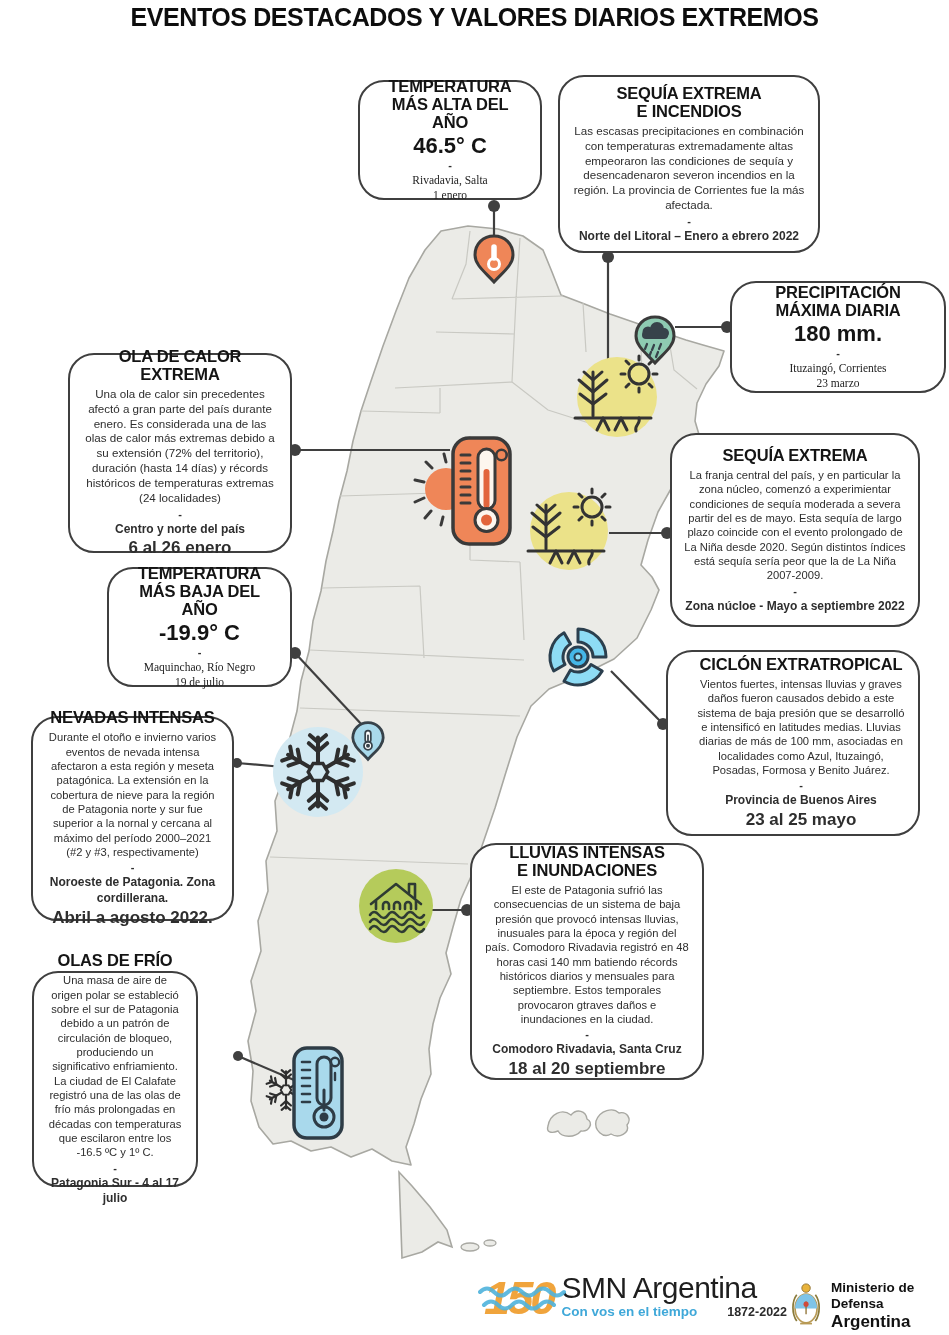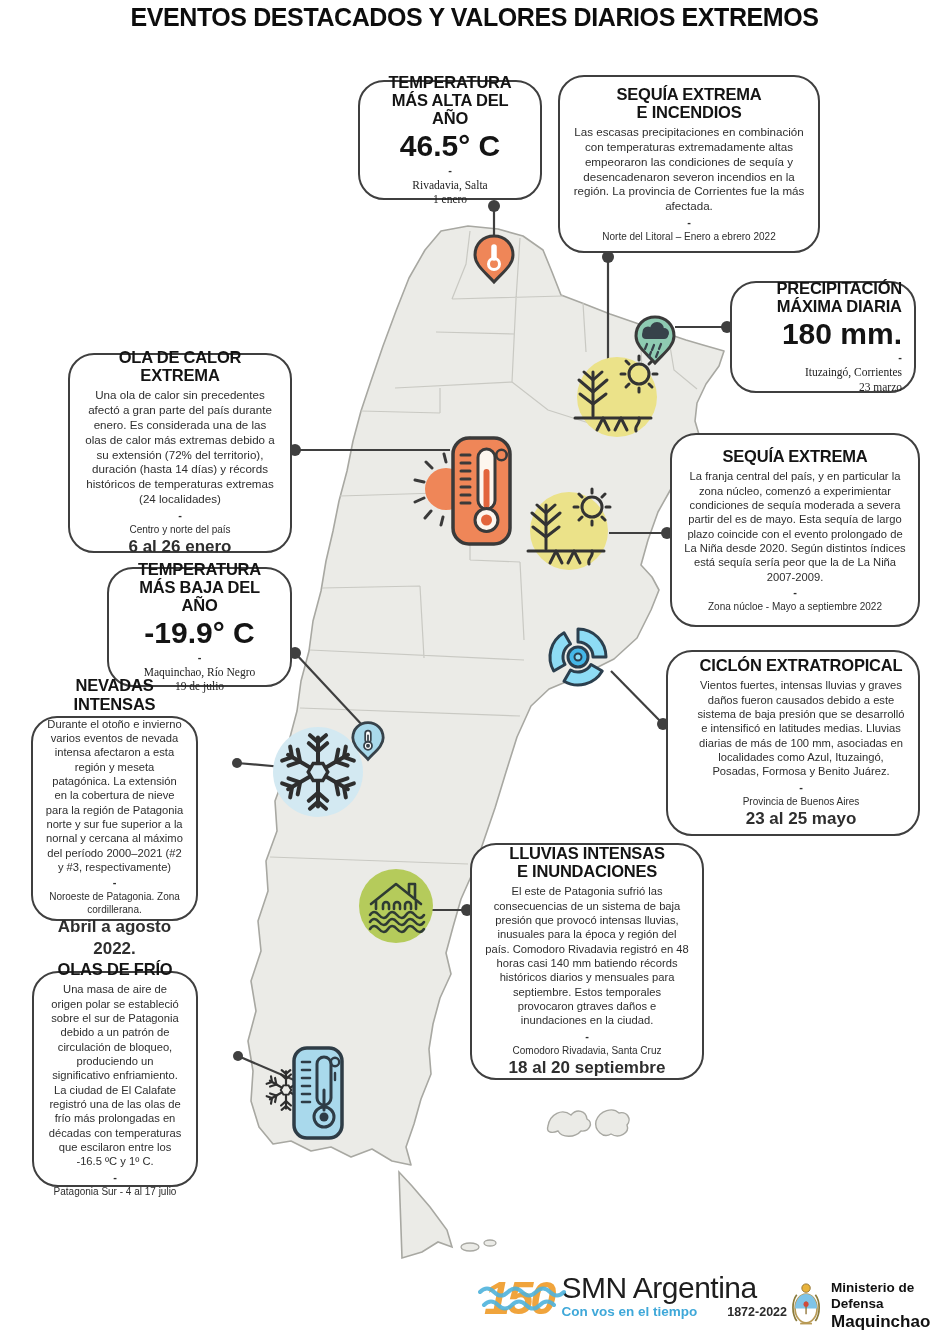--- a/index.html
+++ b/index.html
@@ -6,25 +6,25 @@
   .canvas{position:relative;width:949px;height:1335px;background:#ffffff;
           font-family:"Liberation Sans",sans-serif;overflow:hidden;}
   .page-title{position:absolute;top:3px;left:0;right:0;text-align:center;
               font-size:25px;font-weight:bold;letter-spacing:-0.4px;color:#0d0d0d;}
   .map-svg{position:absolute;left:0;top:0;width:949px;height:1335px;}
   .callout{position:absolute;background:#fff;border:2.2px solid #3f3f3f;border-radius:26px;
            box-sizing:border-box;display:flex;flex-direction:column;justify-content:center;
            align-items:center;padding:10px 12px;text-align:center;z-index:3;}
   .c-title{font-weight:bold;font-size:16.5px;line-height:1.1;color:#141414;
            white-space:pre-line;letter-spacing:-0.2px;}
-  .c-value{font-weight:bold;font-size:30px;color:#141414;line-height:1.05;margin-top:3px;}
+  .c-value{font-weight:bold;font-size:22px;color:#141414;line-height:1.05;margin-top:3px;}
   .c-body{font-size:11.6px;line-height:1.28;color:#2e2e2e;margin-top:4px;}
   .small .c-body{font-size:11.2px;}
   .c-dash{font-size:11px;font-weight:bold;color:#2e2e2e;line-height:1;margin-top:3px;}
-  .c-source{font-size:10px;font-weight:normal;color:#2e2e2e;line-height:1.3;margin-top:2px;}
+  .c-source{font-size:12px;font-weight:bold;color:#2e2e2e;line-height:1.3;margin-top:2px;}
   .c-date{font-size:17px;font-weight:bold;color:#2e2e2e;line-height:1.3;}
   .value-box .c-source,.value-box .c-date{font-weight:normal;font-size:11.5px;color:#222;font-family:Liberation Serif, serif;}
   
   .smn-logo{position:absolute;left:484px;top:1272px;display:flex;align-items:flex-start;z-index:4;}
   .smn-150{position:relative;font-size:47px;font-weight:bold;font-style:italic;
            color:#f0a43c;line-height:52px;letter-spacing:-3px;}
   .smn-150 svg{position:absolute;left:-6px;top:0;}
   .smn-text{margin-left:8px;}
   .smn-name{font-size:30px;color:#1e1e1e;line-height:32px;letter-spacing:-0.5px;}
   .smn-row{display:flex;align-items:baseline;margin-top:0px;}
@@ -213,21 +213,21 @@
   </div>
 
   <div class="callout" style="left:558px;top:75px;width:262px;height:178px;">
     <div class="c-title">SEQUÍA  EXTREMA
 E INCENDIOS</div>
     <div class="c-body">Las escasas precipitaciones en combinación con temperaturas extremadamente altas empeoraron las condiciones de sequía y desencadenaron severon incendios en la región. La provincia de Corrientes fue la más afectada.</div>
     <div class="c-dash">-</div>
     <div class="c-source">Norte del Litoral – Enero a ebrero 2022</div>
   </div>
 
-  <div class="callout value-box" style="left:730px;top:281px;width:186px;height:112px;align-items:flex-end;">
+  <div class="callout value-box" style="left:730px;top:281px;width:216px;height:112px;">
     <div class="c-title">PRECIPITACIÓN
 MÁXIMA DIARIA</div>
     <div class="c-value">180 mm.</div>
     <div class="c-dash">-</div>
     <div class="c-source">Ituzaingó, Corrientes</div>
     <div class="c-date">23 marzo</div>
   </div>
 
   <div class="callout" style="left:68px;top:353px;width:224px;height:200px;">
     <div class="c-title">OLA DE CALOR EXTREMA</div>
@@ -246,21 +246,21 @@
 
   <div class="callout value-box" style="left:107px;top:567px;width:185px;height:120px;">
     <div class="c-title">TEMPERATURA
 MÁS BAJA DEL AÑO</div>
     <div class="c-value">-19.9° C</div>
     <div class="c-dash">-</div>
     <div class="c-source">Maquinchao, Río Negro</div>
     <div class="c-date">19 de julio</div>
   </div>
 
-  <div class="callout small" style="left:31px;top:716px;width:167px;height:205px;">
+  <div class="callout small" style="left:31px;top:716px;width:203px;height:205px;">
     <div class="c-title">NEVADAS INTENSAS</div>
     <div class="c-body">Durante el otoño e invierno varios eventos de nevada intensa afectaron a esta región y meseta patagónica. La extensión en la cobertura de nieve para la región de Patagonia norte y sur fue superior a la nornal y cercana al máximo del período 2000–2021 (#2 y #3, respectivamente)</div>
     <div class="c-dash">-</div>
     <div class="c-source">Noroeste de Patagonia. Zona cordillerana.</div>
     <div class="c-date">Abril a agosto 2022.</div>
   </div>
 
   <div class="callout small" style="left:666px;top:650px;width:254px;height:186px;padding-left:28px;">
     <div class="c-title">CICLÓN EXTRATROPICAL</div>
     <div class="c-body">Vientos fuertes, intensas lluvias y graves daños fueron causados debido a este sistema de baja presión que se desarrolló e intensificó en latitudes medias. Lluvias diarias de más de 100 mm, asociadas en localidades como Azul, Ituzaingó, Posadas, Formosa y Benito Juárez.</div>
@@ -307,17 +307,17 @@
       <circle cx="19" cy="7" r="5" fill="#e8b33c" stroke="#8a6b2a" stroke-width="1"></circle>
       <ellipse cx="19" cy="31" rx="13" ry="17" fill="#ffffff" stroke="#b89a55" stroke-width="2"></ellipse>
       <path d="M6,31 A13,17 0 0 1 32,31 Z" fill="#7fc4e8"></path>
       <line x1="19" y1="23" x2="19" y2="38" stroke="#8a6b2a" stroke-width="1.5"></line>
       <circle cx="19" cy="26" r="3" fill="#d04a3a"></circle>
       <path d="M8,46 C2,37 2,23 8,15 M30,46 C36,37 36,23 30,15" fill="none" stroke="#8a7a3a" stroke-width="2"></path>
       <path d="M12,49 L26,49" stroke="#b89a55" stroke-width="2"></path>
     </svg>
     <div class="min-text">
       <div class="min-l1">Ministerio de Defensa</div>
-      <div class="min-l2">Maquinchao</div>
+      <div class="min-l2">Argentina</div>
     </div>
   </div>
 
 </div>
 
 </body></html>

